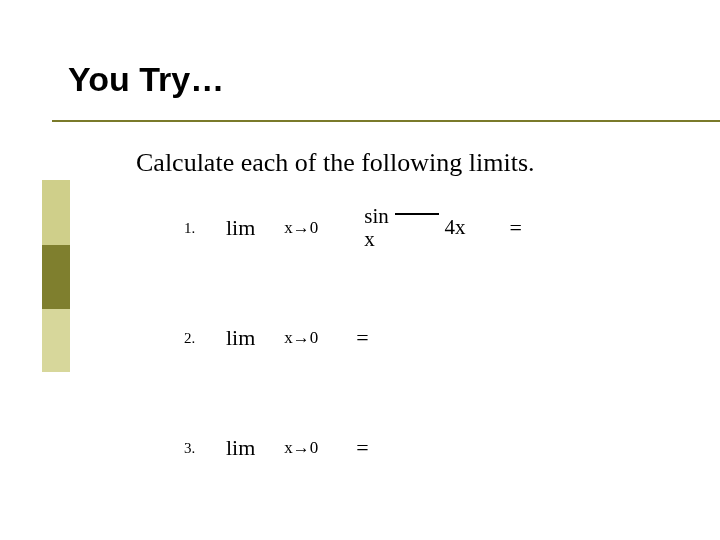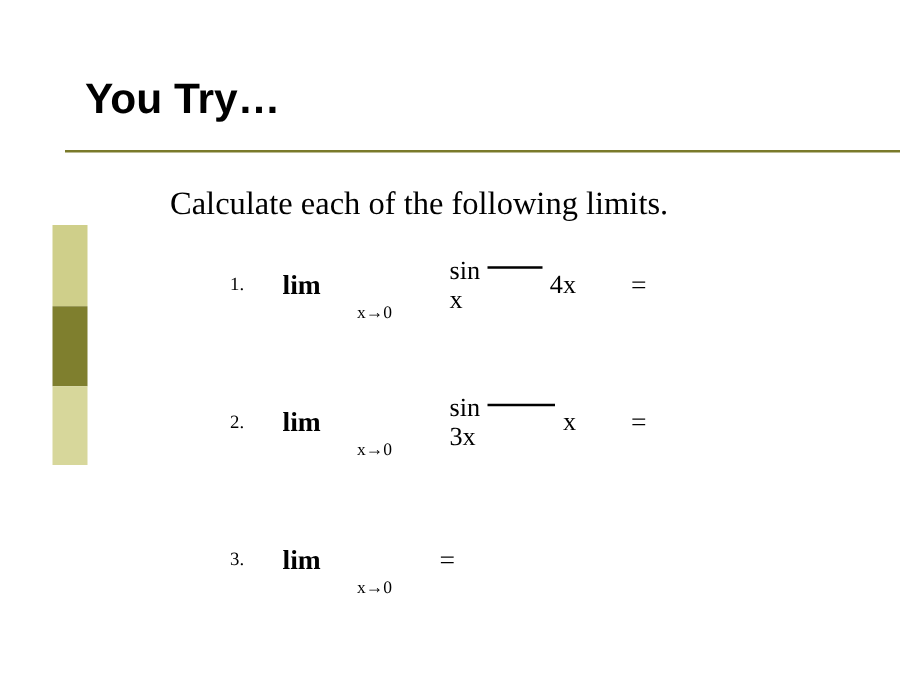--- a/index.html
+++ b/index.html
@@ -67,26 +67,26 @@
     font-family: "Times New Roman", serif;
   }
   .limit {
     font-family: "Comic Sans MS", "Comic Sans", cursive;
     font-size: 22px;
     display: flex;
     align-items: center;
     color: #000;
   }
   .lim-word {
-    font-weight: 700;
+    font-weight: 400;
   }
   .lim-sub {
-    font-size: 14px;
+    font-size: 17px;
     position: relative;
-    top: 23px;
+    top: 0;
     margin-left: 1px;
     margin-right: 6px;
   }
   .frac {
     display: inline-flex;
     flex-direction: row;
     align-items: center;
     margin: 0 6px;
   }
   .frac .top, .frac .bot {
@@ -134,25 +134,20 @@
         </span>
         <span class="eq">=</span>
       </div>
     </div>
 
     <div class="problem">
       <div class="num">2.</div>
       <div class="limit">
         <span class="lim-word">lim</span>
         <span class="lim-sub">x→0</span>
-        <span class="frac">
-          <span class="top">sin 3x</span>
-          <span class="bar"></span>
-          <span class="bot">x</span>
-        </span>
         <span class="eq">=</span>
       </div>
     </div>
 
     <div class="problem">
       <div class="num">3.</div>
       <div class="limit">
         <span class="lim-word">lim</span>
         <span class="lim-sub">x→0</span>
         <span class="eq">=</span>

